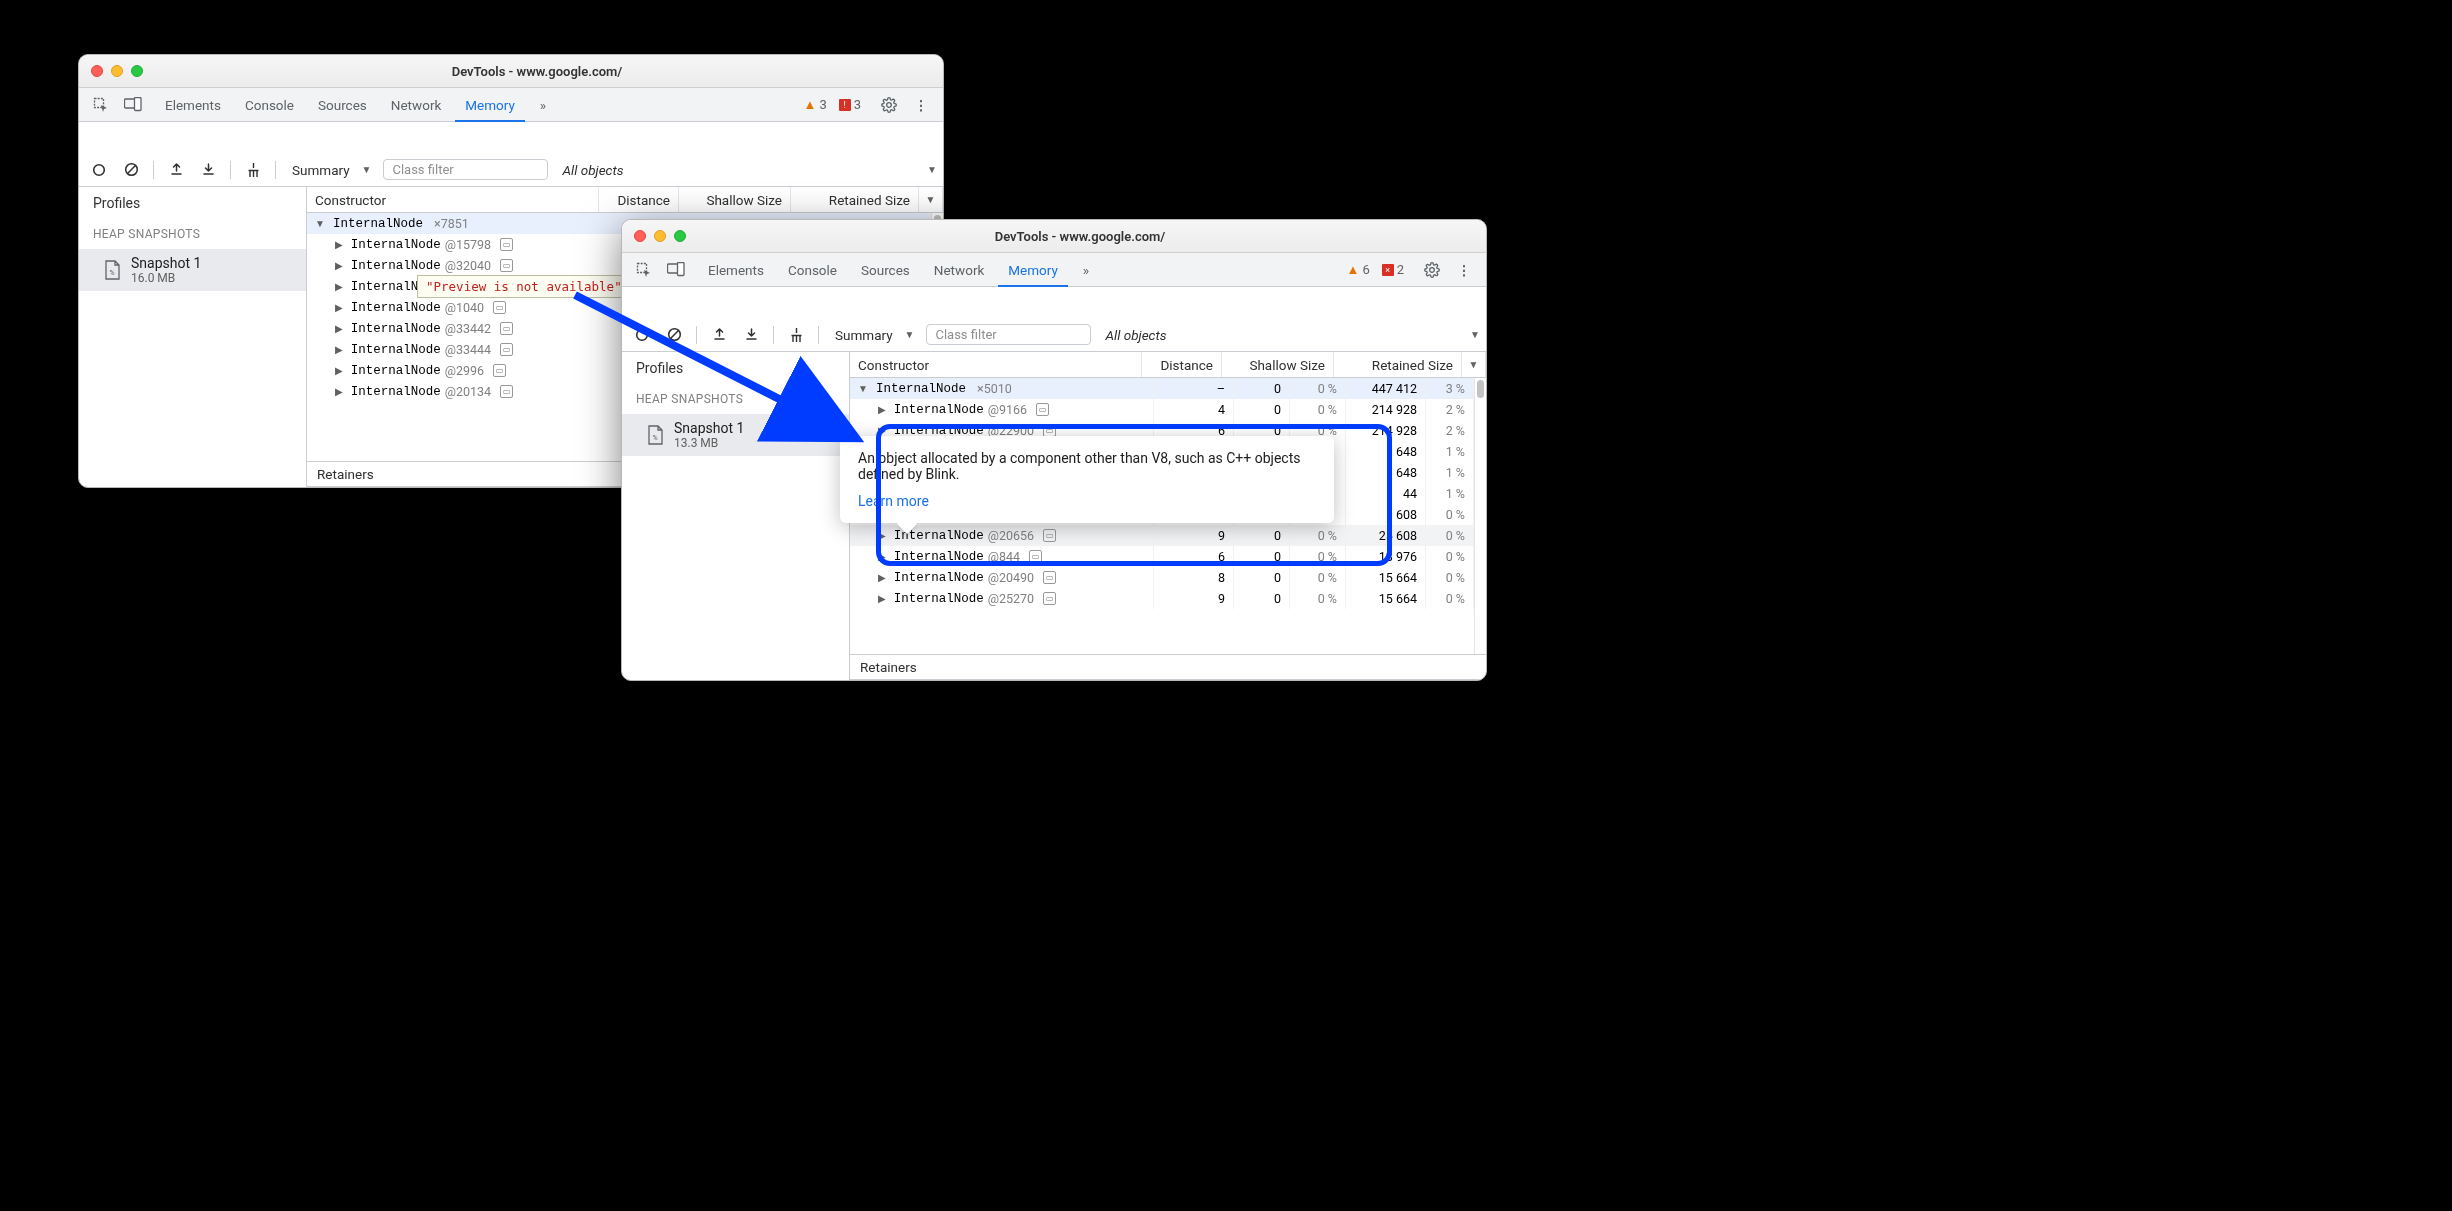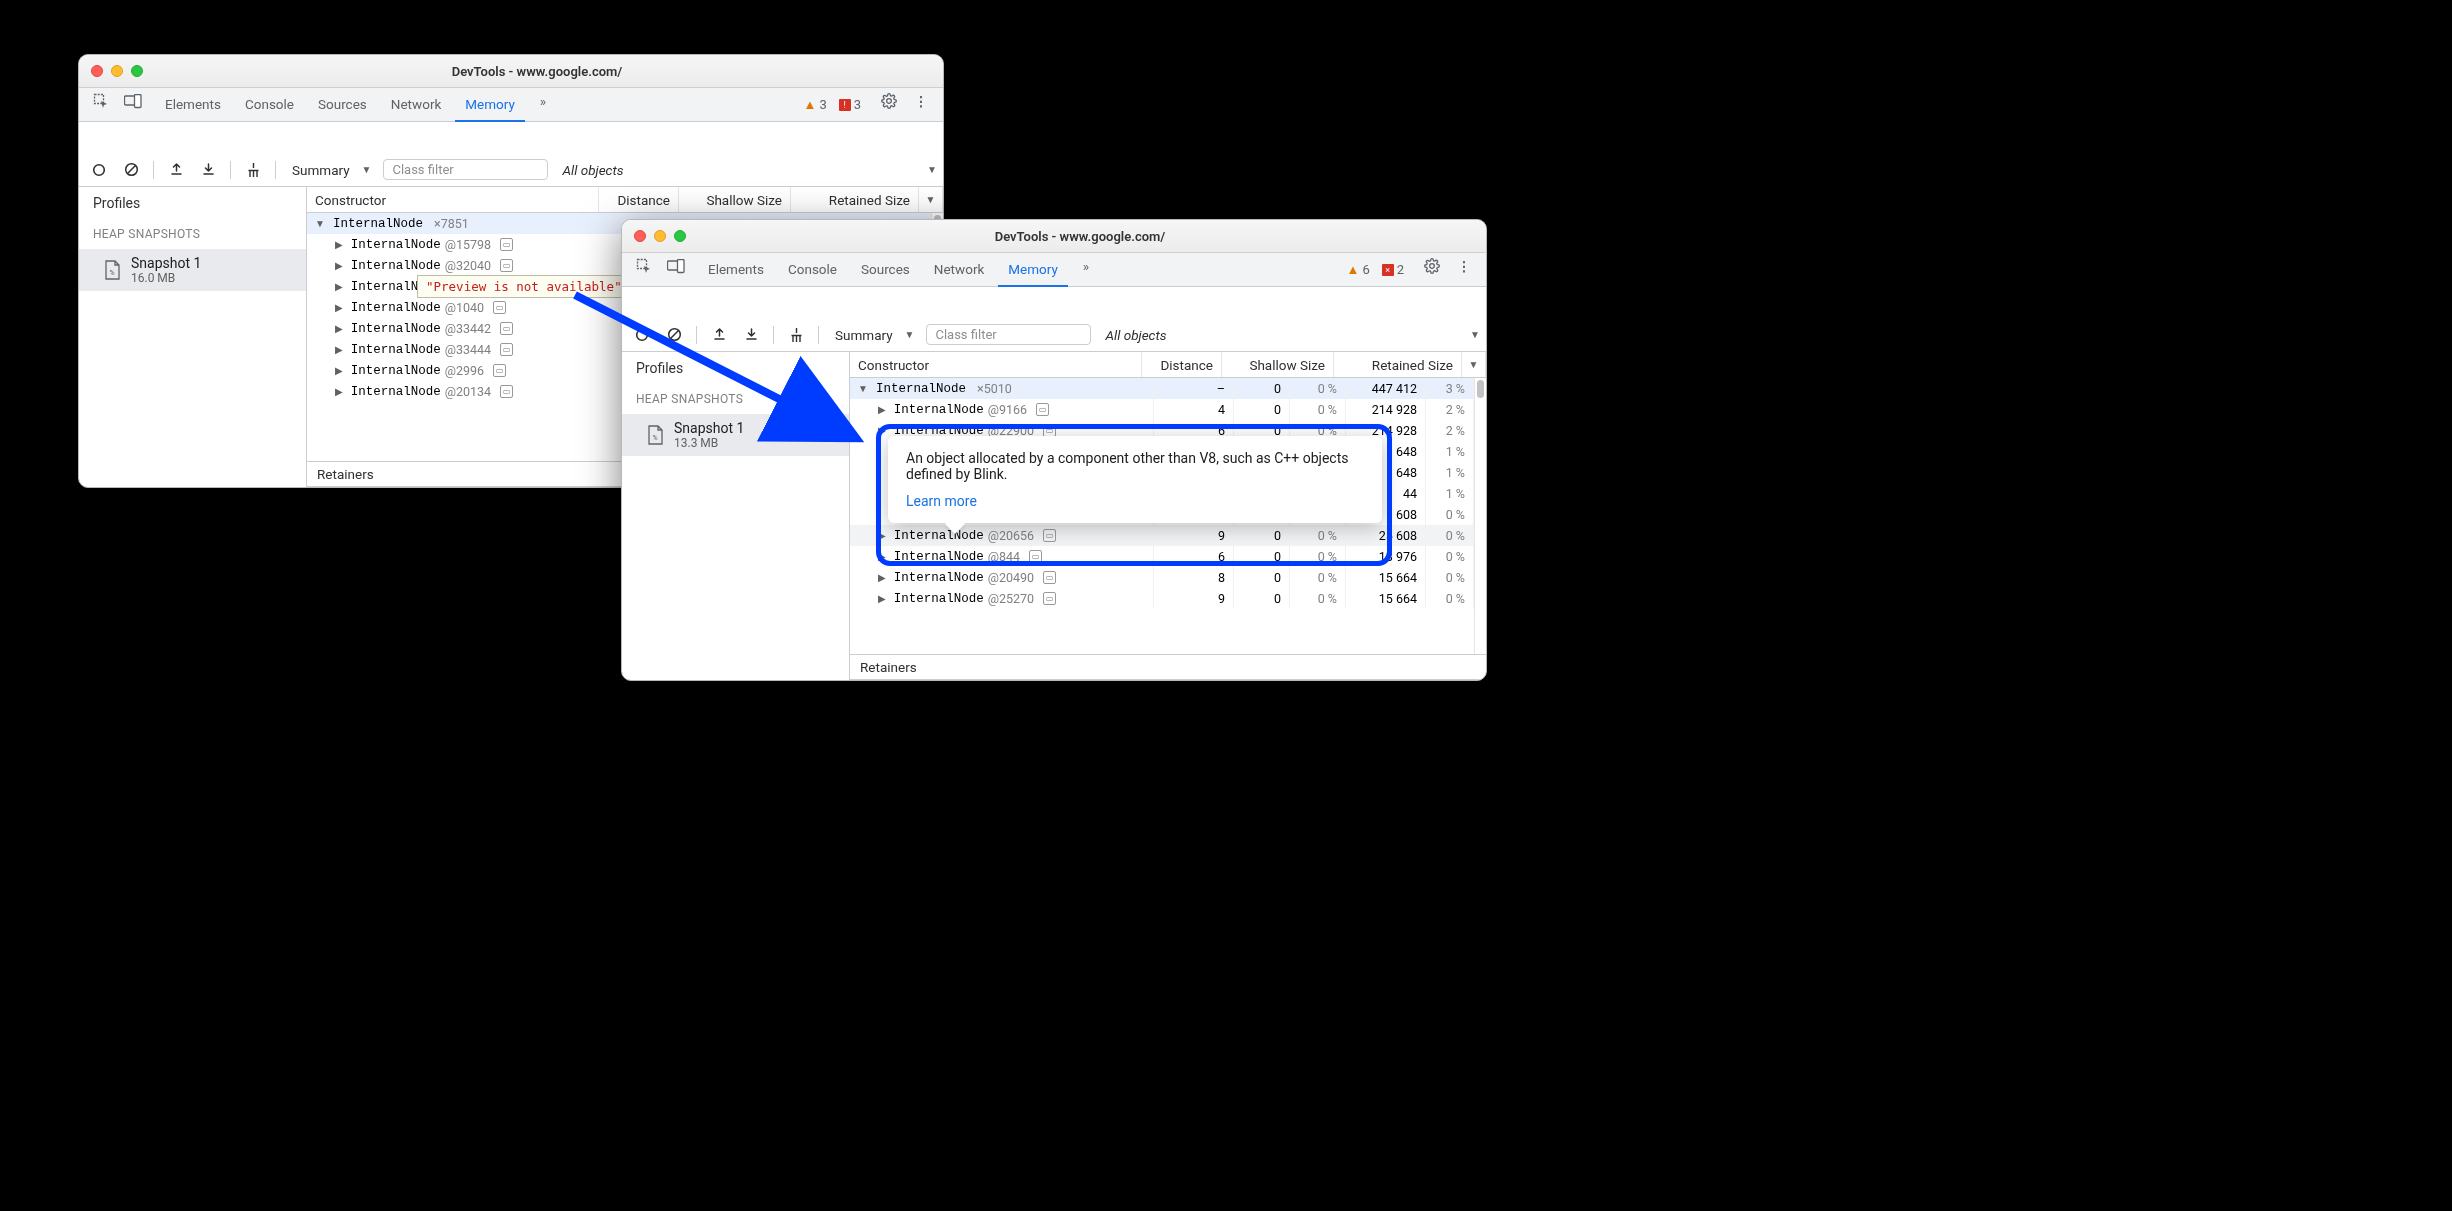--- a/index.html
+++ b/index.html
@@ -8,21 +8,21 @@
 
 .w1 { left: 78px; top: 54px; width: 866px; }
 .w2 { left: 621px; top: 219px; width: 866px; }
 .titlebar { height: 33px; background: linear-gradient(#f6f6f6, #ececec); display: flex; align-items: center; padding: 0 12px; border-bottom: 1px solid #d0cfce; }
 .traffic { display: flex; gap: 8px; }
 .dot { width: 12px; height: 12px; border-radius: 50%; }
 .dot.close { background: #ff5f57; border: 0.5px solid #e24640; }
 .dot.min { background: #febc2e; border: 0.5px solid #dfa023; }
 .dot.max { background: #28c840; border: 0.5px solid #26aa3b; }
 .title-text { flex: 1; text-align: center; color: #333; font-size: 13px; font-weight: 600; }
-.tabbar { height: 34px; background: #f1f3f4; border-bottom: 1px solid #cacdd1; display: flex; padding: 0 8px; font-size: 13.5px; color: #5f6367; gap: 4px; }
+.tabbar { height: 34px; background: #f1f3f4; border-bottom: 1px solid #cacdd1; display: flex; align-items: center; padding: 0 8px; font-size: 13.5px; color: #5f6367; gap: 4px; }
 .tabbar .icon-btn { width: 28px; height: 26px; display: flex; align-items: center; justify-content: center; cursor: pointer; border-radius: 2px; }
 .tabbar .tab { padding: 8px 10px; cursor: pointer; color: #5f6367; }
 .tabbar .tab.active { color: #1a73e8; border-bottom: 2px solid #1a73e8; padding-bottom: 7px; margin-bottom: -1px; }
 .tabbar .spacer { flex: 1; }
 .tabbar .badge { display: flex; align-items: center; gap: 3px; color: #5f6367; font-size: 13px; }
 .tabbar .badge .wtri { color: #e37400; }
 .tabbar .badge .erect { width: 12px; height: 12px; background: #d93025; display: inline-flex; align-items: center; justify-content: center; color: #fff; font-size: 9px; border-radius: 1px; }
 .toolbar2 { height: 34px; border-bottom: 1px solid #cacdd1; display: flex; align-items: center; padding: 0 6px; font-size: 13.5px; color: #303030; gap: 4px; margin-top: 31px; }
 .toolbar2 .icon-btn { width: 28px; height: 26px; display: flex; align-items: center; justify-content: center; cursor: pointer; }
 .toolbar2 .sep { width: 1px; height: 18px; background: #cacdd1; margin: 0 4px; }
@@ -527,21 +527,21 @@
             <div class="scrollbar-thumb" style="top:2px;height:18px"></div>
           </div>
       </div>
       <div class="retainers-bar">Retainers</div>
     </div>
   </div>
 </div>
 
 <div class="blue-box" style="left:876px; top:424px; width:516px; height:142px"></div>
 
-<div class="popover" style="left:888px; top:436px">
+<div class="popover" style="left:840px; top:436px">
   <div>An object allocated by a component other than V8, such as C++ objects defined by Blink.</div>
   <a>Learn more</a>
 </div>
 
 <svg class="blue-arrow" width="340" height="200" style="left:560px; top:265px">
   <defs>
       <marker id="ah" markerWidth="22" markerHeight="22" refX="10" refY="6" orient="auto">
         <path d="M0 0 L12 6 L0 12 Z" fill="#003cff"></path>
       </marker>
     </defs>

